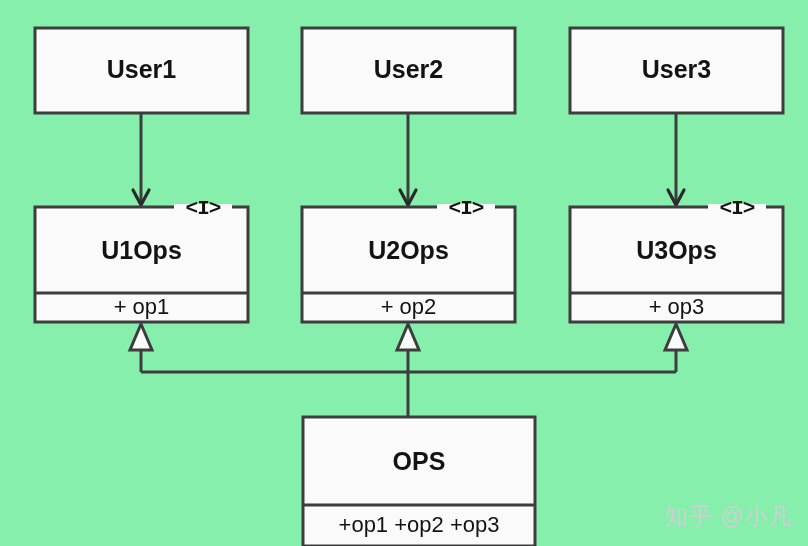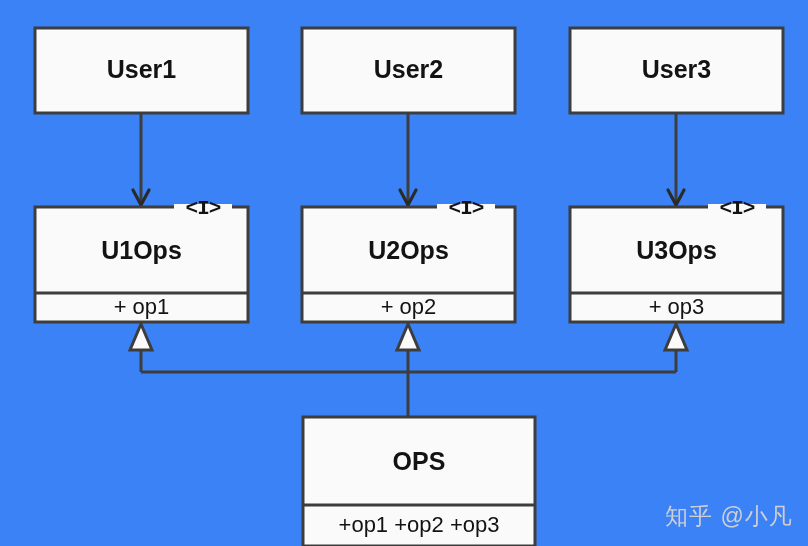--- a/index.html
+++ b/index.html
@@ -5,21 +5,21 @@
 <style>
   html, body {
     margin: 0;
     padding: 0;
     background: #ffffff;
   }
   #canvas {
     position: relative;
     width: 808px;
     height: 546px;
-    background: #3b82f6;
+    background: #86efac;
     overflow: hidden;
     font-family: "Liberation Sans", sans-serif;
   }
   #diagram-svg {
     position: absolute;
     left: 0;
     top: 0;
     width: 808px;
     height: 546px;
   }

